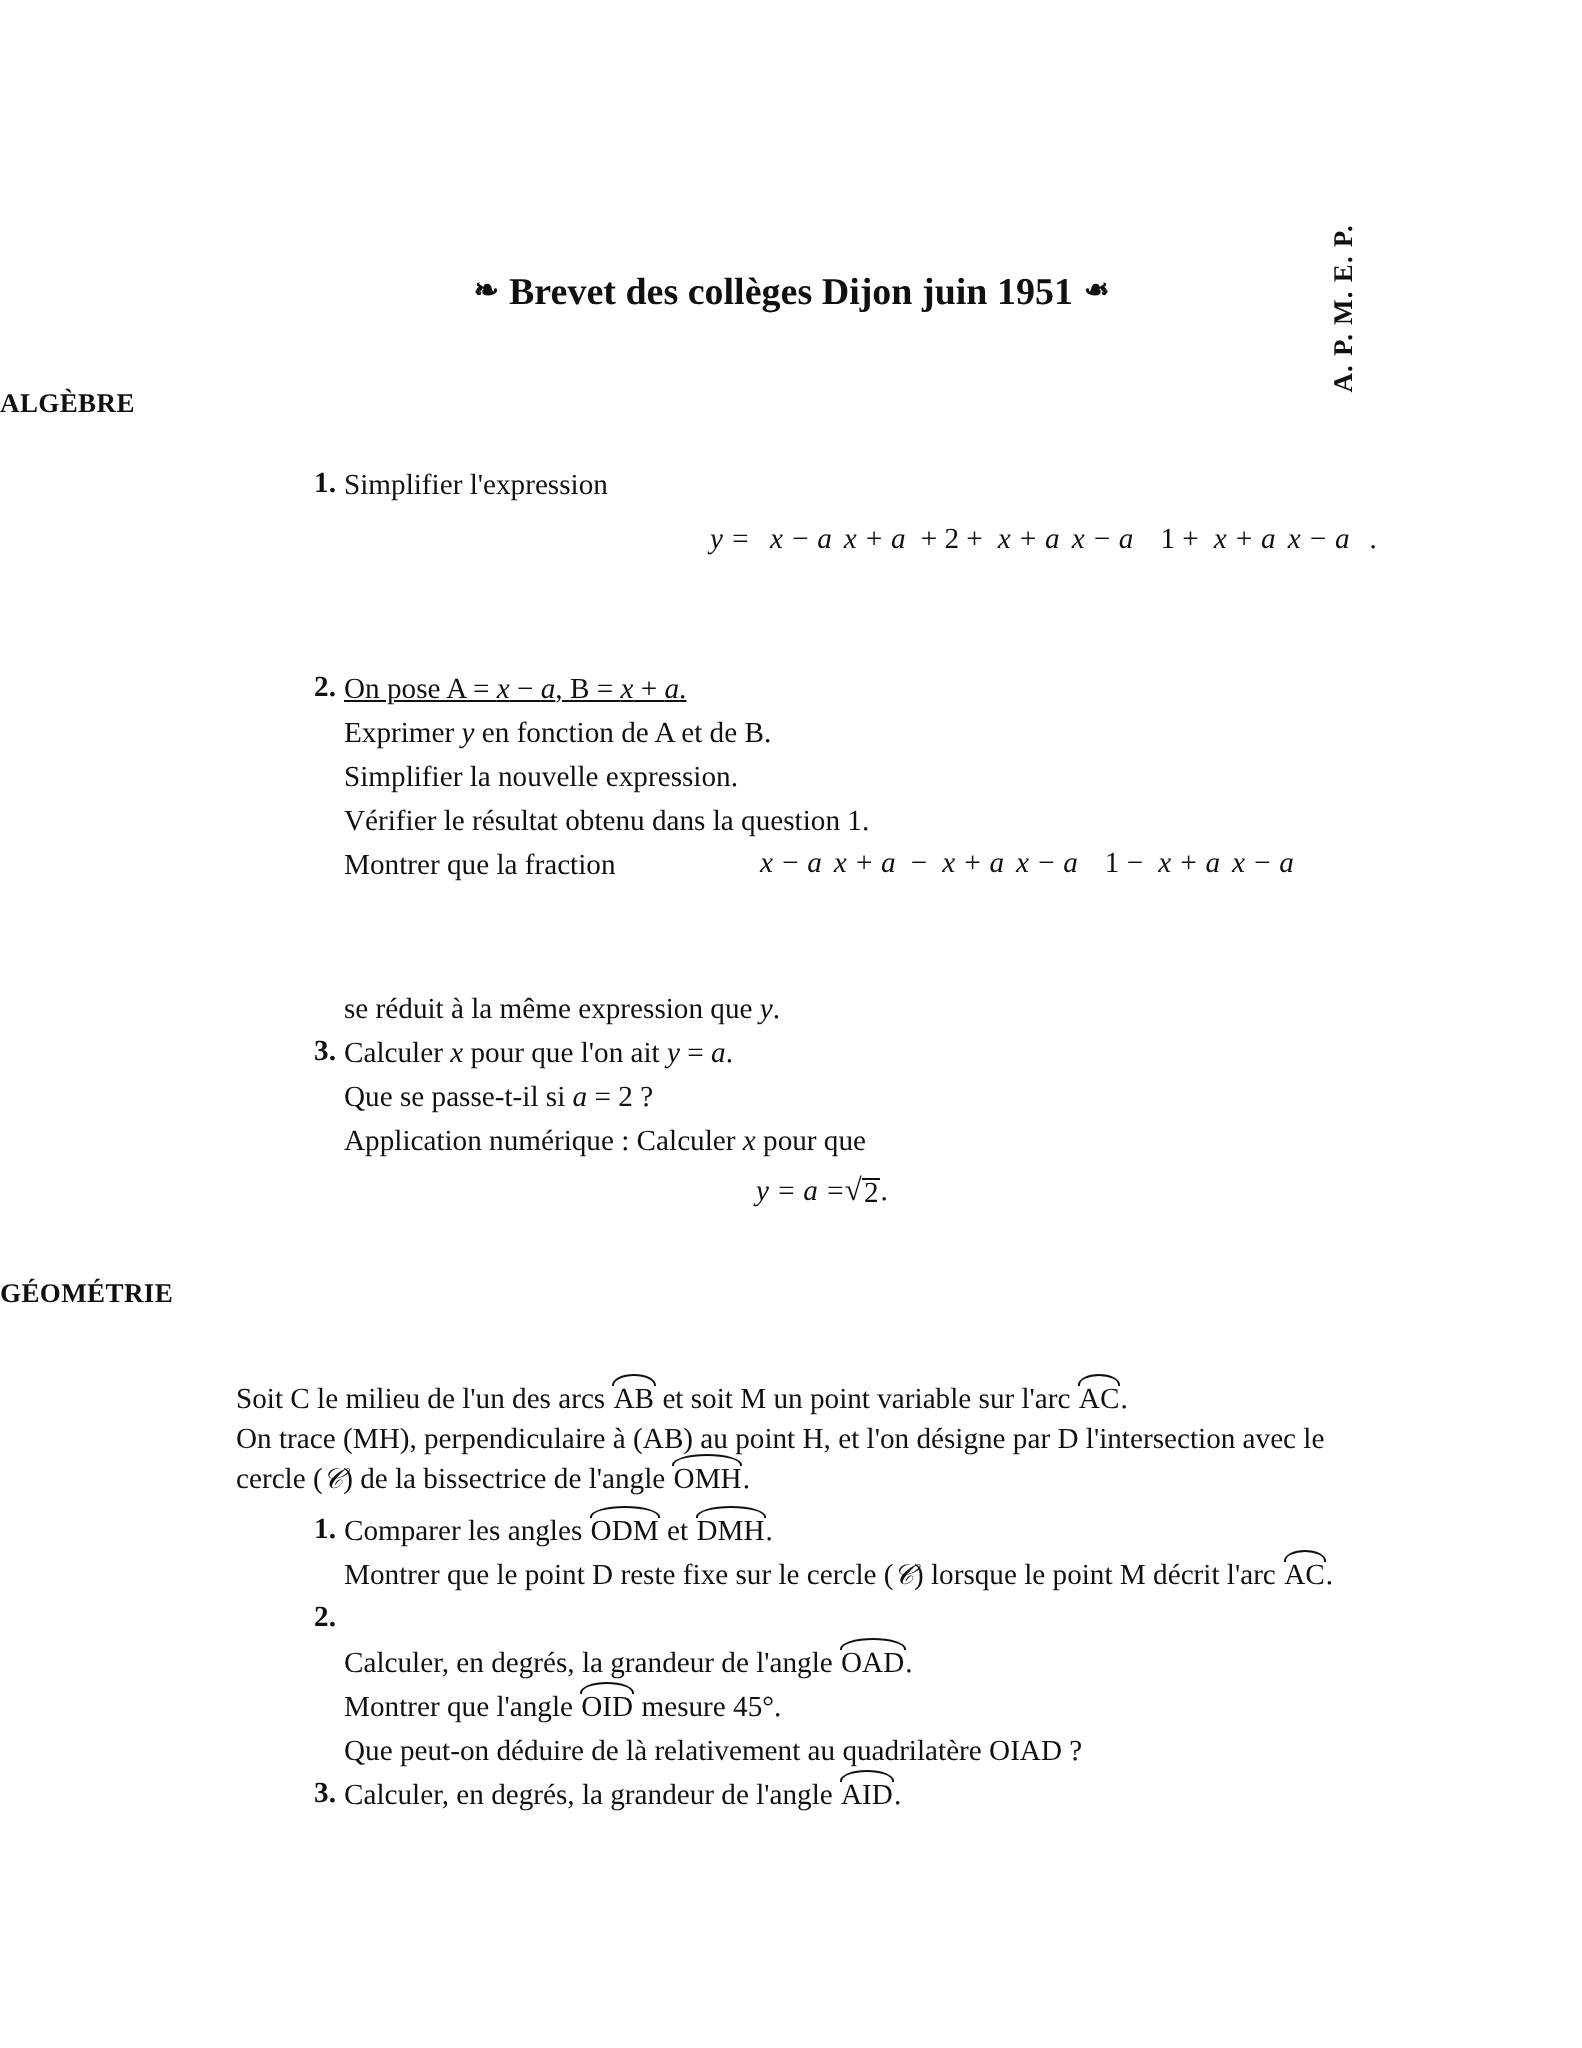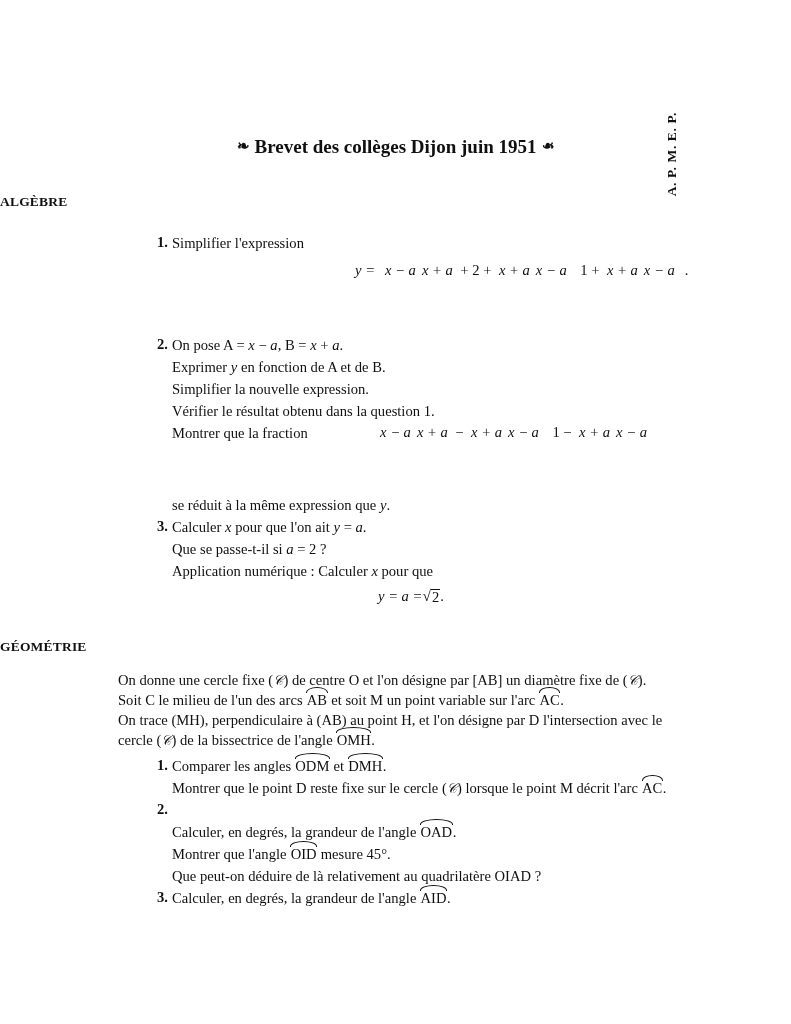--- a/index.html
+++ b/index.html
@@ -205,21 +205,21 @@
             </span>
           </span>
         </span>
       </span>
       <span>.</span>
     </span>
   </div>
 
   <div class="item-num" style="left:146px; top:336px;">2.</div>
 
-  <div class="item-body" style="left:172px; top:336px;">On pose A = <i>x</i> − <i>a</i>, B = <i>x</i> + <i>a</i>.</div>
+  <div class="item-body" style="left:172px; top:336px;text-decoration:underline;">On pose A = <i>x</i> − <i>a</i>, B = <i>x</i> + <i>a</i>.</div>
   <div class="item-body" style="left:172px; top:358px;">Exprimer <i>y</i> en fonction de A et de B.</div>
   <div class="item-body" style="left:172px; top:380px;">Simplifier la nouvelle expression.</div>
   <div class="item-body" style="left:172px; top:402px;">Vérifier le résultat obtenu dans la question 1.</div>
   <div class="item-body" style="left:172px; top:424px;">Montrer que la fraction</div>
 
   <div class="math" style="left:370px; top:424px;">
     <span class="mrow">
       <span class="frac big">
         <span class="num">
           <span class="mrow">
@@ -264,21 +264,20 @@
       <span class="sqrt">
         <span class="radical">√</span>
           <span class="rad-body">2</span>
       </span>
       <span>.</span>
     </span>
   </div>
 
   <div class="section-head" id="head-geometrie">GÉOMÉTRIE</div>
 
-  <div class="txt" style="left:118px; top:671px;">On donne une cercle fixe (<span class="scriptC">𝒞</span>) de centre O et l'on désigne par [AB] un diamètre fixe de (<span class="scriptC">𝒞</span>).</div>
 
   <div class="txt" style="left:118px; top:691px;">Soit C le milieu de l'un des arcs <span class="arc"><span class="arc-mark"></span>AB</span> et soit M un point variable sur l'arc <span class="arc"><span class="arc-mark"></span>AC</span>.</div>
 
   <div class="txt" style="left:118px; top:711px;">On trace (MH), perpendiculaire à (AB) au point H, et l'on désigne par D l'intersection avec le</div>
 
   <div class="txt" style="left:118px; top:731px;">cercle (<span class="scriptC">𝒞</span>) de la bissectrice de l'angle <span class="arc"><span class="arc-mark"></span>OMH</span>.</div>
 
   <div class="item-num" style="left:146px; top:757px;">1.</div>
   <div class="item-body" style="left:172px; top:757px;">Comparer les angles <span class="arc"><span class="arc-mark"></span>ODM</span> et <span class="arc"><span class="arc-mark"></span>DMH</span>.</div>
   <div class="item-body" style="left:172px; top:779px;">Montrer que le point D reste fixe sur le cercle (<span class="scriptC">𝒞</span>) lorsque le point M décrit l'arc <span class="arc"><span class="arc-mark"></span>AC</span>.</div>

